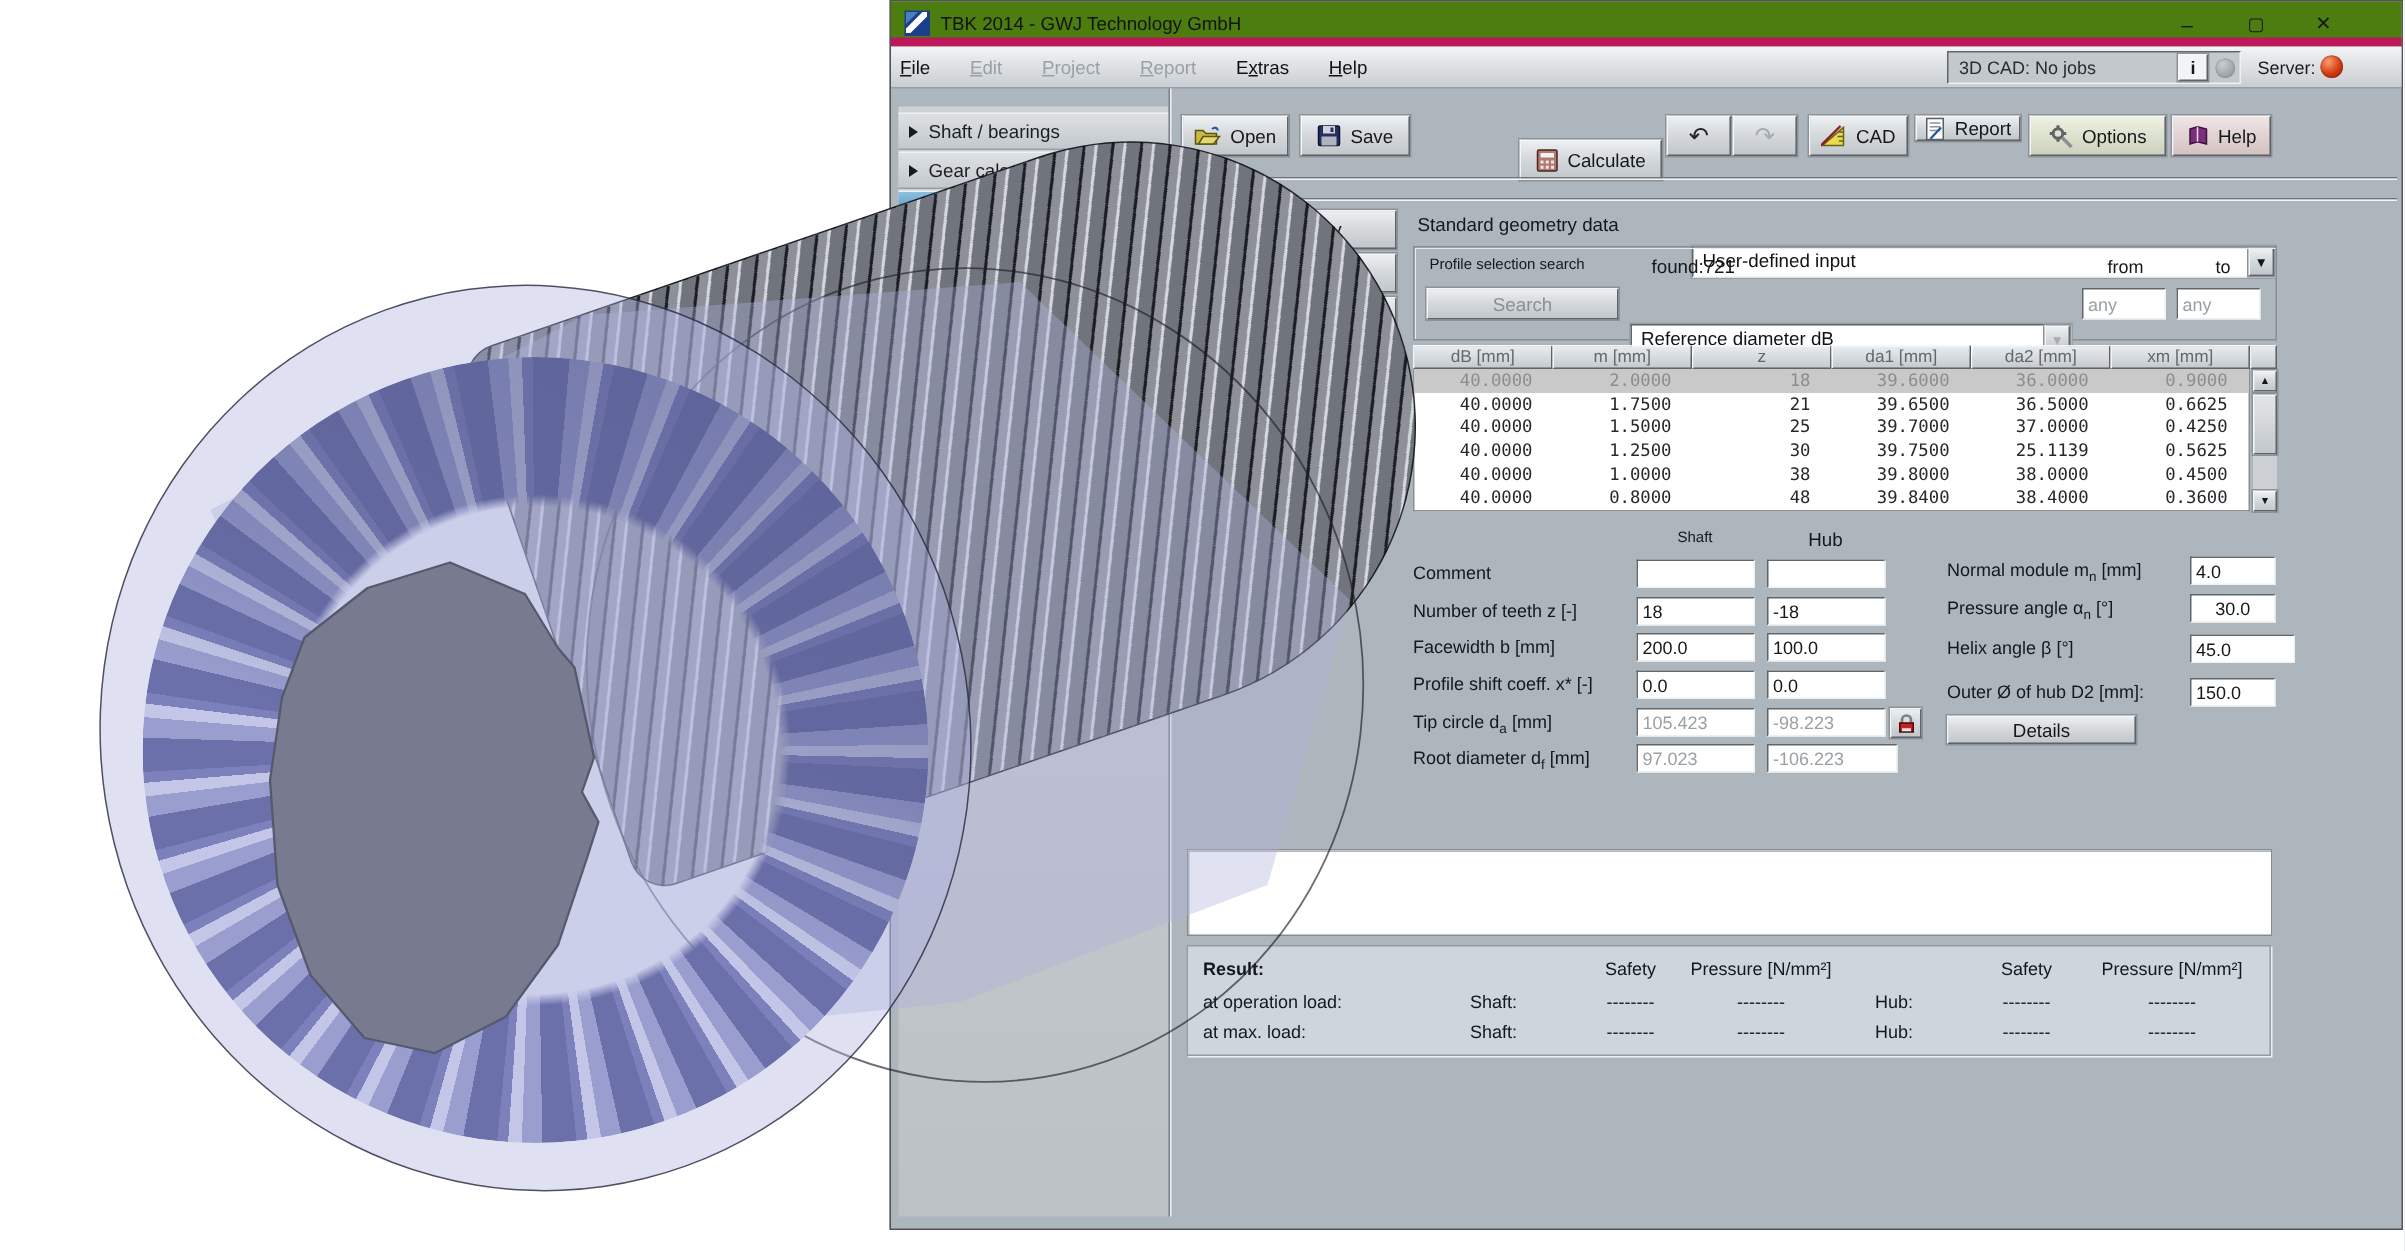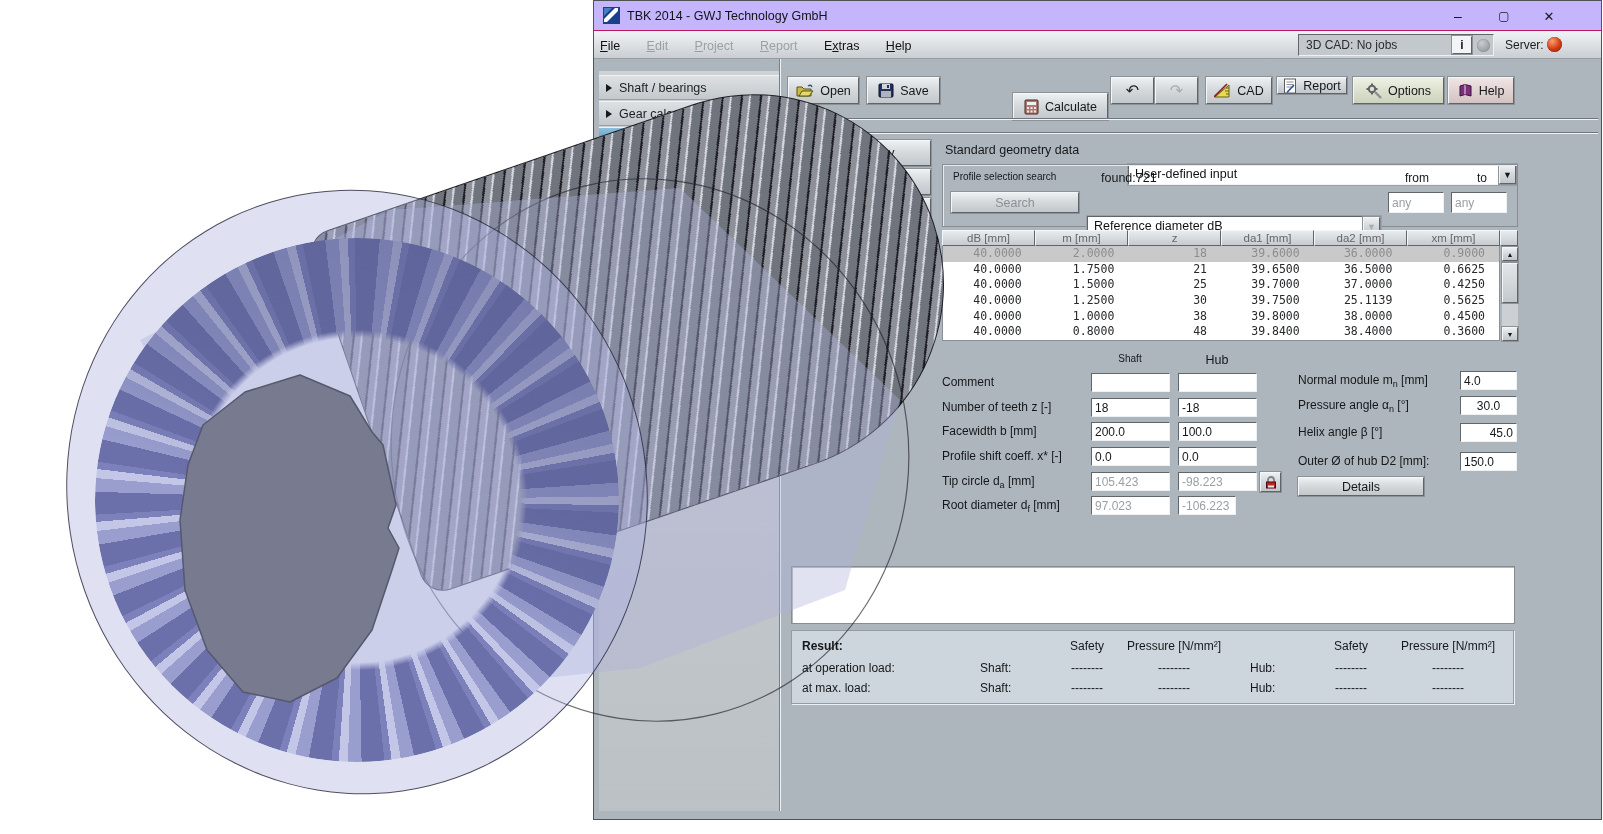--- a/index.html
+++ b/index.html
@@ -34,21 +34,21 @@
   .trow.sel .tcell{color:#8d8d8d;}
   .rtxt{position:absolute;font-size:12px;color:#15181a;white-space:nowrap;}
   .ctr{text-align:center;}
   sub{font-size:9px;}
 </style>
 </head>
 <body>
 
 <div class="abs" style="left:593px;top:0;width:1009px;height:820px;border:1px solid #4e5357;background:#aeb6bd;">
 
-  <div class="abs" style="left:0;top:0;width:1007px;height:30px;background:#c4b5fd;border-bottom:1px solid #be185d;">
+  <div class="abs" style="left:0;top:0;width:1007px;height:30px;background:#4d7c0f;border-bottom:6px solid #be185d;">
     <div class="abs" style="left:9px;top:6px;width:17px;height:17px;background:#1c3f8c;">
       <svg width="17" height="17">
           <polygon points="1,12 12,1 15,1 15,4 4,15 1,15" fill="#ffffff"></polygon>
           <polygon points="1,1 9,1 1,9" fill="#4a7ec0"></polygon>
         </svg>
     </div>
     <span class="abs" style="left:33px;top:0;line-height:30px;font-size:12.5px;color:#121416;">TBK 2014 - GWJ Technology GmbH</span>
     <div class="abs btn" style="left:849px;top:4px;width:30px;height:22px;font-size:14px;">–</div>
     <div class="abs btn" style="left:895px;top:4px;width:30px;height:22px;font-size:12px;">▢</div>
     <div class="abs btn" style="left:940px;top:4px;width:30px;height:22px;font-size:13px;">✕</div>
@@ -319,28 +319,28 @@
   <div class="abs raised btn" style="left:666px;top:471px;width:21px;height:20px;">
     <svg width="12" height="13">
         <path d="M3,6 L3,4 a3,3 0 0 1 6,0 L9,6" fill="none" stroke="#7d8287" stroke-width="1.8"></path>
         <rect x="1.5" y="6" width="9" height="6" fill="#c42222" stroke="#4a0808"></rect>
         <rect x="3" y="9.5" width="6" height="2" fill="#e8e8e8"></rect>
       </svg>
   </div>
 
   <span class="abs label" style="left:348px;top:495px;line-height:19px;"><span>Root diameter d</span><sub>f</sub><span> [mm]</span></span>
   <input class="field ro" style="left: 497px; top: 495px; width: 79px;" readonly="" value="97.023">
-  <input class="field ro" style="left: 584px; top: 495px; width: 58px;" readonly="" value="-106.223">
+  <input class="field ro" style="left: 584px; top: 495px; width: 87px;" readonly="" value="-106.223">
 
   <span class="abs label" style="left:704px;top:370px;line-height:19px;"><span>Normal module m</span><sub>n</sub><span> [mm]</span></span>
   <input class="field" style="left: 866px; top: 370px; width: 57px;" value="4.0">
   <span class="abs label" style="left:704px;top:395px;line-height:19px;"><span>Pressure angle α</span><sub>n</sub><span> [°]</span></span>
   <input class="field" style="left: 866px; top: 395px; width: 57px; text-align: center;" value="30.0">
   <span class="abs label" style="left:704px;top:422px;line-height:19px;"><span>Helix angle β [°]</span></span>
-  <input class="field" style="left: 866px; top: 422px; width: 57px; text-align: right;" value="45.0">
+  <input class="field" style="left: 866px; top: 422px; width: 70px;" value="45.0">
   <span class="abs label" style="left:704px;top:451px;line-height:19px;"><span>Outer Ø of hub D2 [mm]:</span></span>
   <input class="field" style="left: 866px; top: 451px; width: 57px;" value="150.0">
   <div class="abs raised btn" style="left:704px;top:476px;width:126px;height:19px;">
       <span>Details</span>
     </div>
 
   <div class="abs" style="left:197px;top:565px;width:724px;height:58px;background:#ffffff;border:1px solid #868c91;box-shadow:inset 1px 1px 0 rgba(70,75,80,0.4);"></div>
 
   <div class="abs" style="left:197px;top:629px;width:723px;height:74px;background:#ced6dd;border:1px solid #959ba1;box-shadow:1px 1px 0 #eef1f3;">
     <span class="rtxt" style="left:10px;top:8px;font-weight:bold;">Result:</span>

